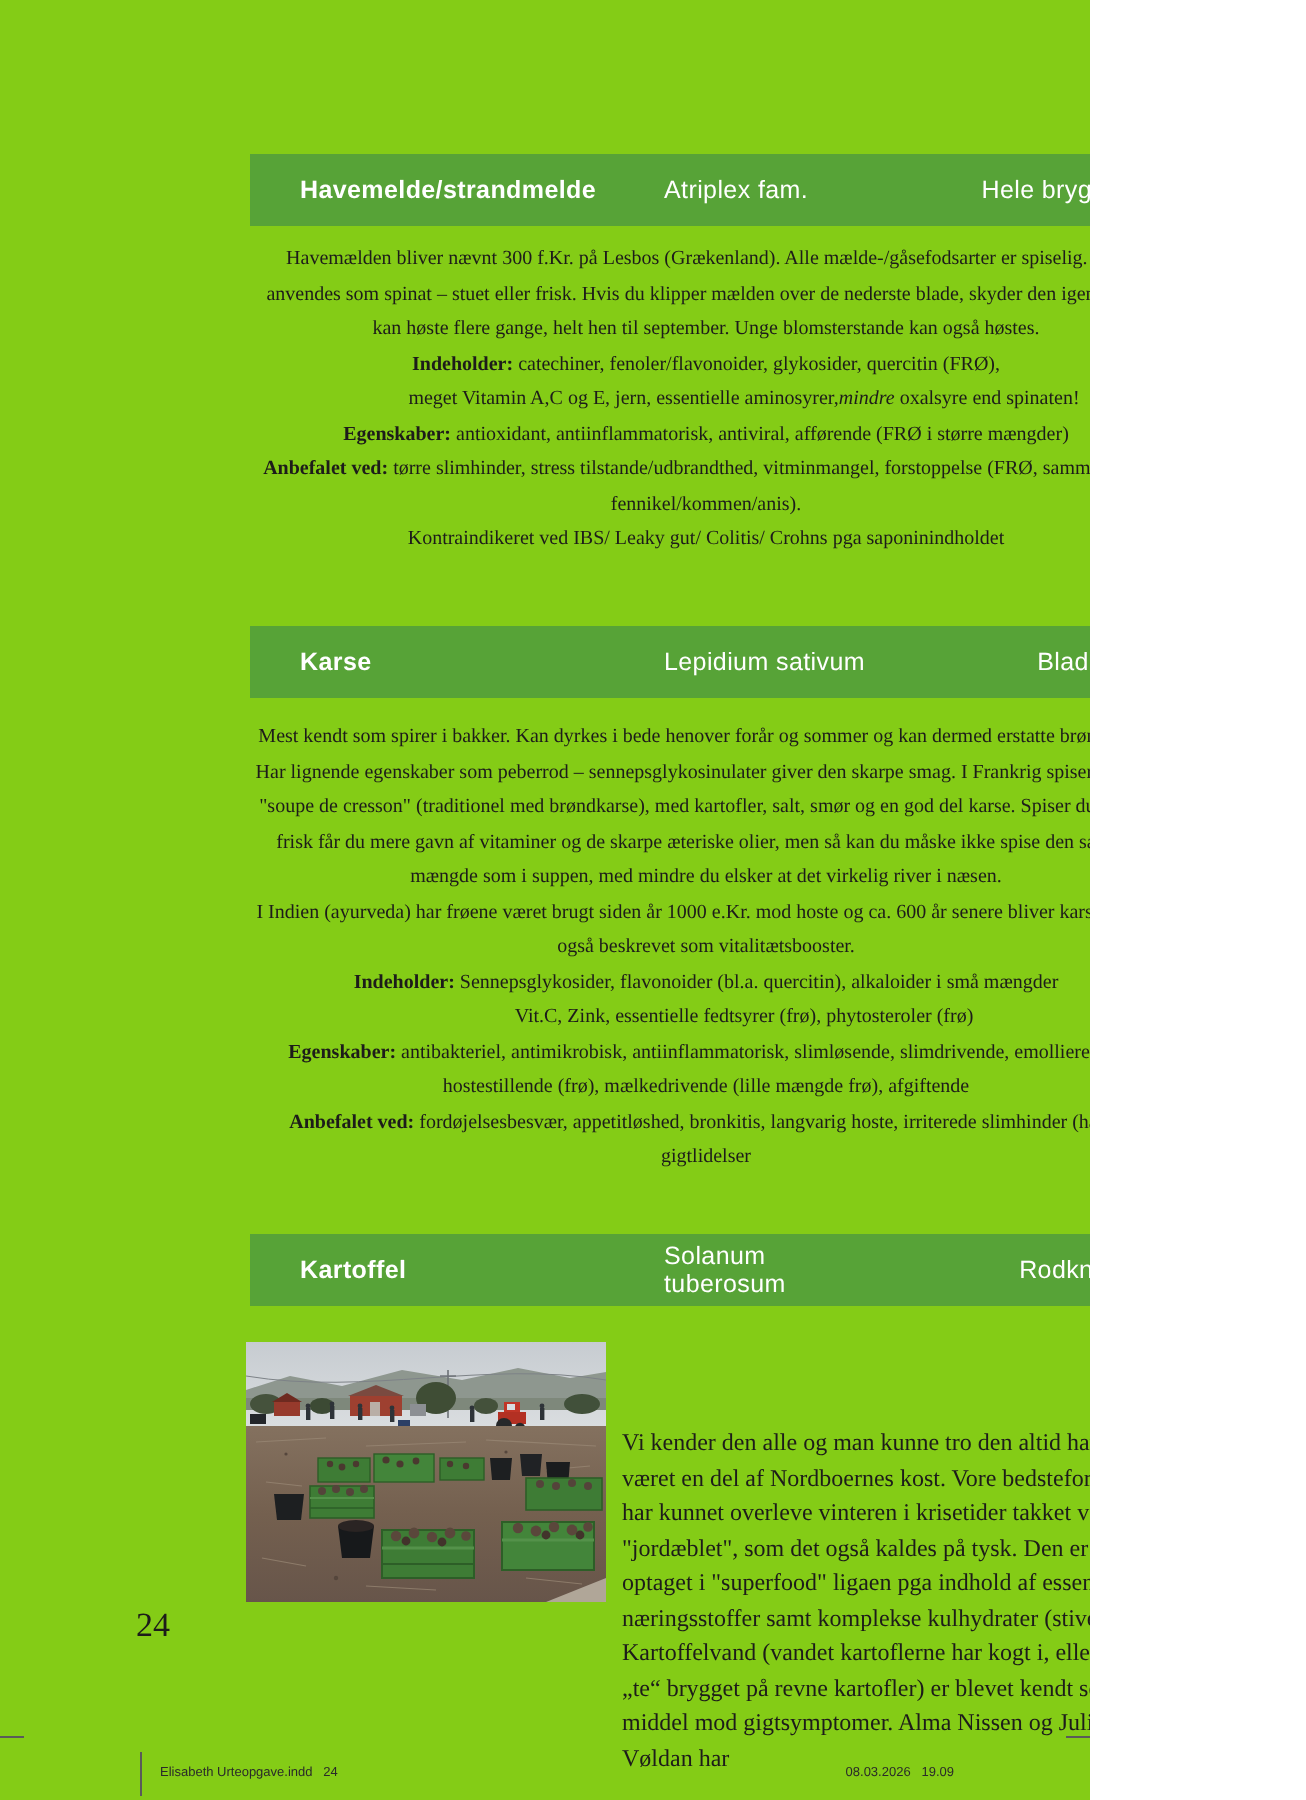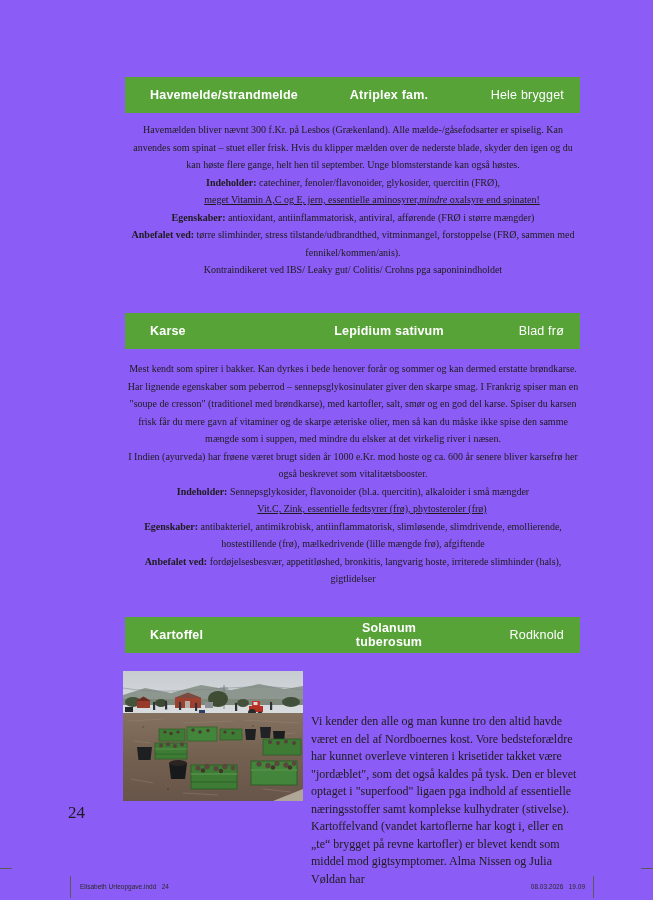--- a/index.html
+++ b/index.html
@@ -1,38 +1,38 @@
 <!DOCTYPE html>
 <html><head>
 <meta charset="utf-8">
 <style>
   html,body { margin:0; padding:0; background:#ffffff; }
   .page {
-    position:relative; width:653px; height:900px; background:#8b5cf6;
+    position:relative; width:545px; height:900px; background:#84cc16;
     font-family:"Liberation Serif", serif; color:#1d1c1a; overflow:hidden;
   }
   
   .bar {
     position:absolute; left:125px; width:455px; height:36px;
     background:#57a337; color:#ffffff;
     font-family:"Liberation Sans", sans-serif; font-size:12.5px;
     display:grid; grid-template-columns:182px 1fr 118px; align-items:center;
     padding:0 16px 0 25px; box-sizing:border-box; letter-spacing:0.2px;
   }
   .bar .ttl  { font-weight:bold; }
-  .bar .latin{ text-align:center;font-weight:bold; }
+  .bar .latin{ text-align:left; }
   .bar .part { text-align:right; }
 
   
   .tblock {
     position:absolute; left:125px; width:456px;
     font-size:10px; line-height:17.5px; text-align:center;
   }
   .tblock b { font-weight:bold; }
-  .indent { padding-left:38px;text-decoration:underline; }
+  .indent { padding-left:38px; }
   .it { font-style:italic; }
 
   
   .sec3 { position:absolute; left:123px; top:671px; width:457px; display:flex; gap:8px; }
   .photo-wrap { width:180px; height:130px; flex:0 0 auto; }
   .sec3 .coltext { flex:1; font-size:12px; line-height:17.5px;margin-top:42px; }
 
   .pagenum {
     position:absolute; left:68px; top:803px; font-size:17px; color:#1d1c1a;
   }

